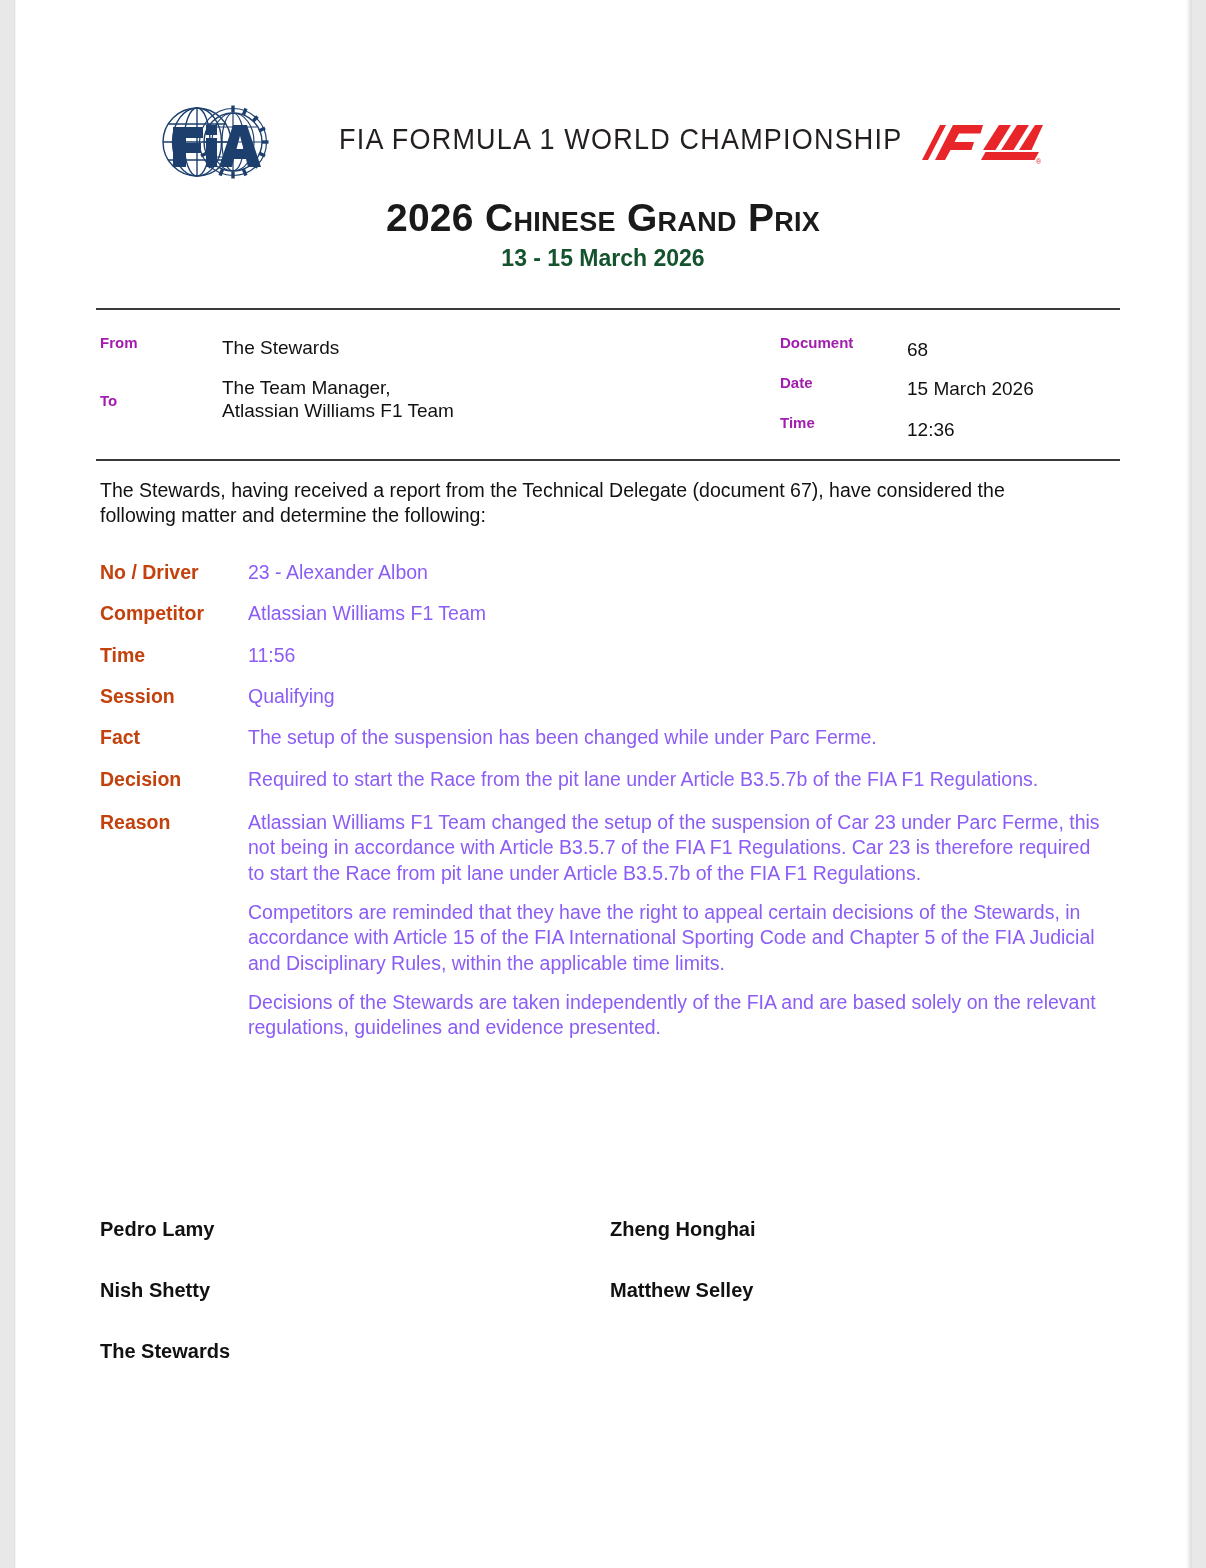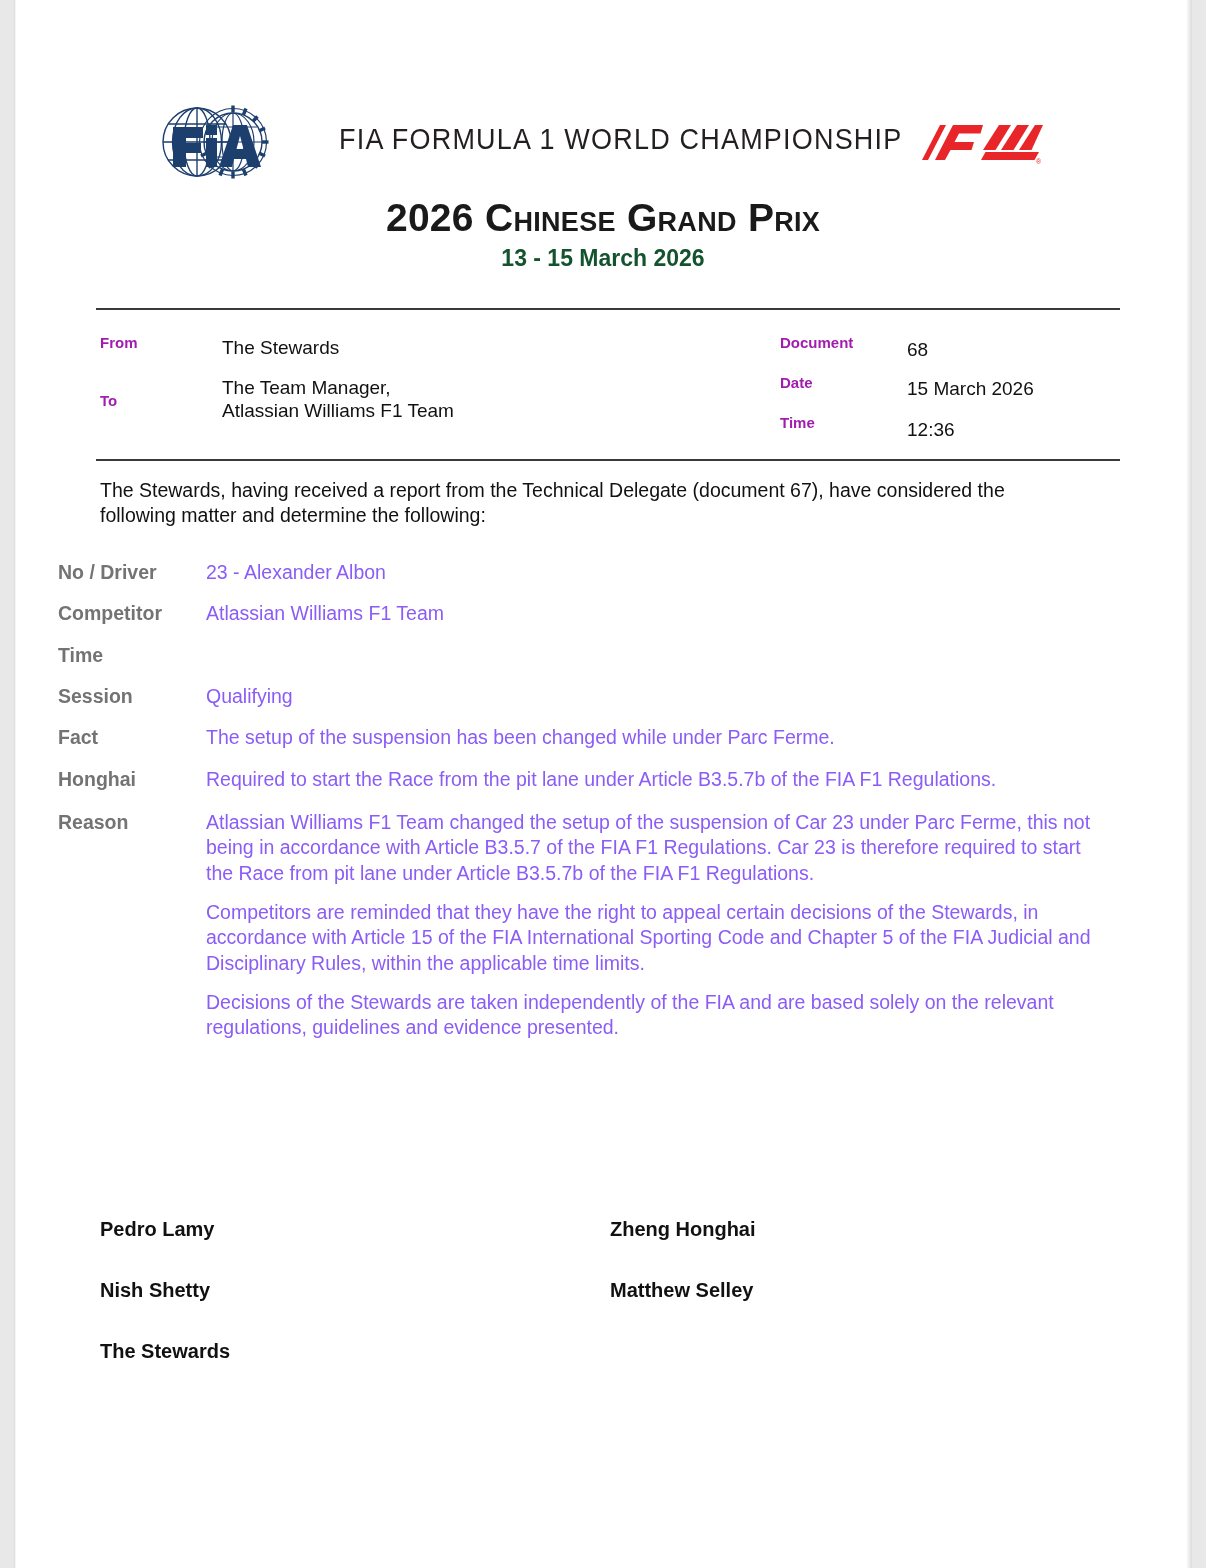--- a/index.html
+++ b/index.html
@@ -156,24 +156,24 @@
   }
   .row {
     position: relative;
     display: flex;
     align-items: flex-start;
     margin-bottom: 16px;
   }
   .row-label {
     flex: 0 0 auto;
     width: 148px;
-    margin-left: 44px;
+    margin-left: 86px;
     font-size: 19.5px;
     font-weight: bold;
-    color: #737373;
+    color: #c2410c;
     line-height: 1.30;
   }
   .row-value {
     flex: 1 1 auto;
     padding-right: 90px;
     font-size: 19.5px;
     color: #8b5cf6;
     line-height: 1.30;
   }
   .row-value p {
@@ -324,35 +324,36 @@
       <div class="row-value">23 - Alexander Albon</div>
     </div>
 
     <div class="row">
       <div class="row-label">Competitor</div>
       <div class="row-value">Atlassian Williams F1 Team</div>
     </div>
 
     <div class="row">
       <div class="row-label">Time</div>
+      <div class="row-value">11:56</div>
     </div>
 
     <div class="row">
       <div class="row-label">Session</div>
       <div class="row-value">Qualifying</div>
     </div>
 
     <div class="row">
       <div class="row-label">Fact</div>
       <div class="row-value">The setup of the suspension has been changed while under Parc Ferme.</div>
     </div>
 
 
     <div class="row tight">
-      <div class="row-label">Honghai</div>
+      <div class="row-label">Decision</div>
       <div class="row-value">Required to start the Race from the pit lane under Article B3.5.7b of the FIA F1 Regulations.</div>
     </div>
 
     <div class="row reason">
       <div class="row-label">Reason</div>
       <div class="row-value">
         <p>Atlassian Williams F1 Team changed the setup of the suspension of Car 23 under Parc Ferme, this not being in accordance with Article B3.5.7 of the FIA F1 Regulations. Car 23 is therefore required to start the Race from pit lane under Article B3.5.7b of the FIA F1 Regulations.</p>
         <p>Competitors are reminded that they have the right to appeal certain decisions of the Stewards, in accordance with Article 15 of the FIA International Sporting Code and Chapter 5 of the FIA Judicial and Disciplinary Rules, within the applicable time limits.</p>
         <p>Decisions of the Stewards are taken independently of the FIA and are based solely on the relevant regulations, guidelines and evidence presented.</p>
       </div>

